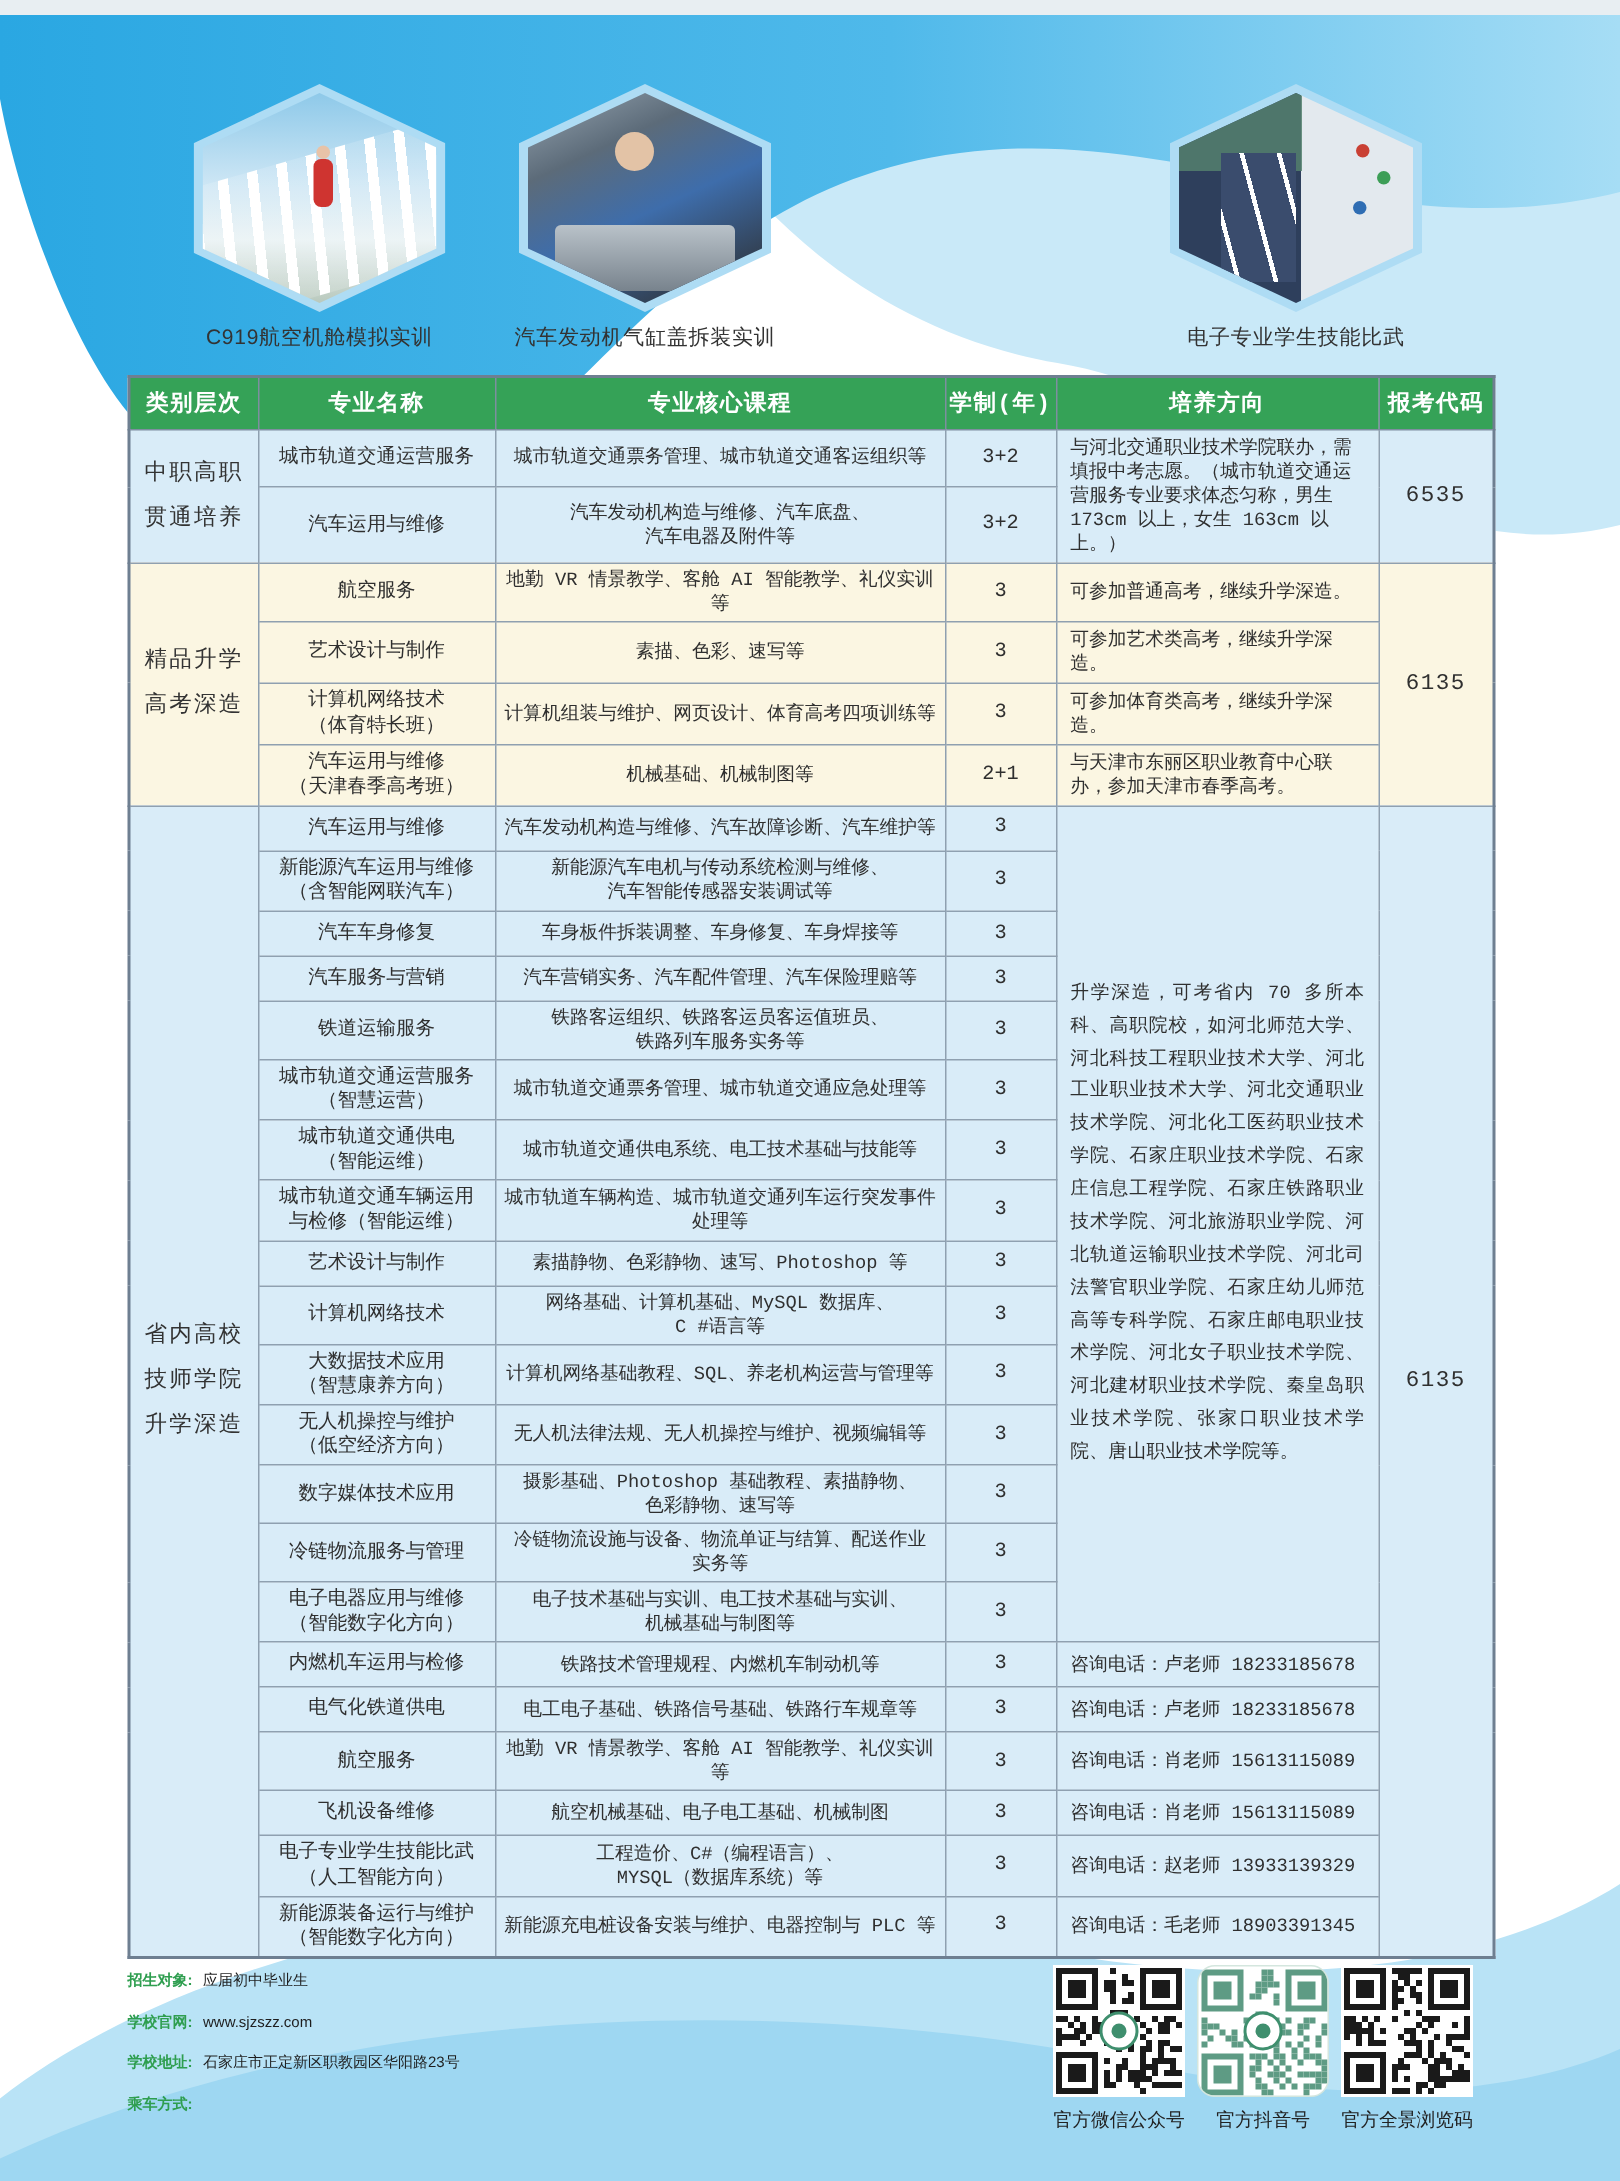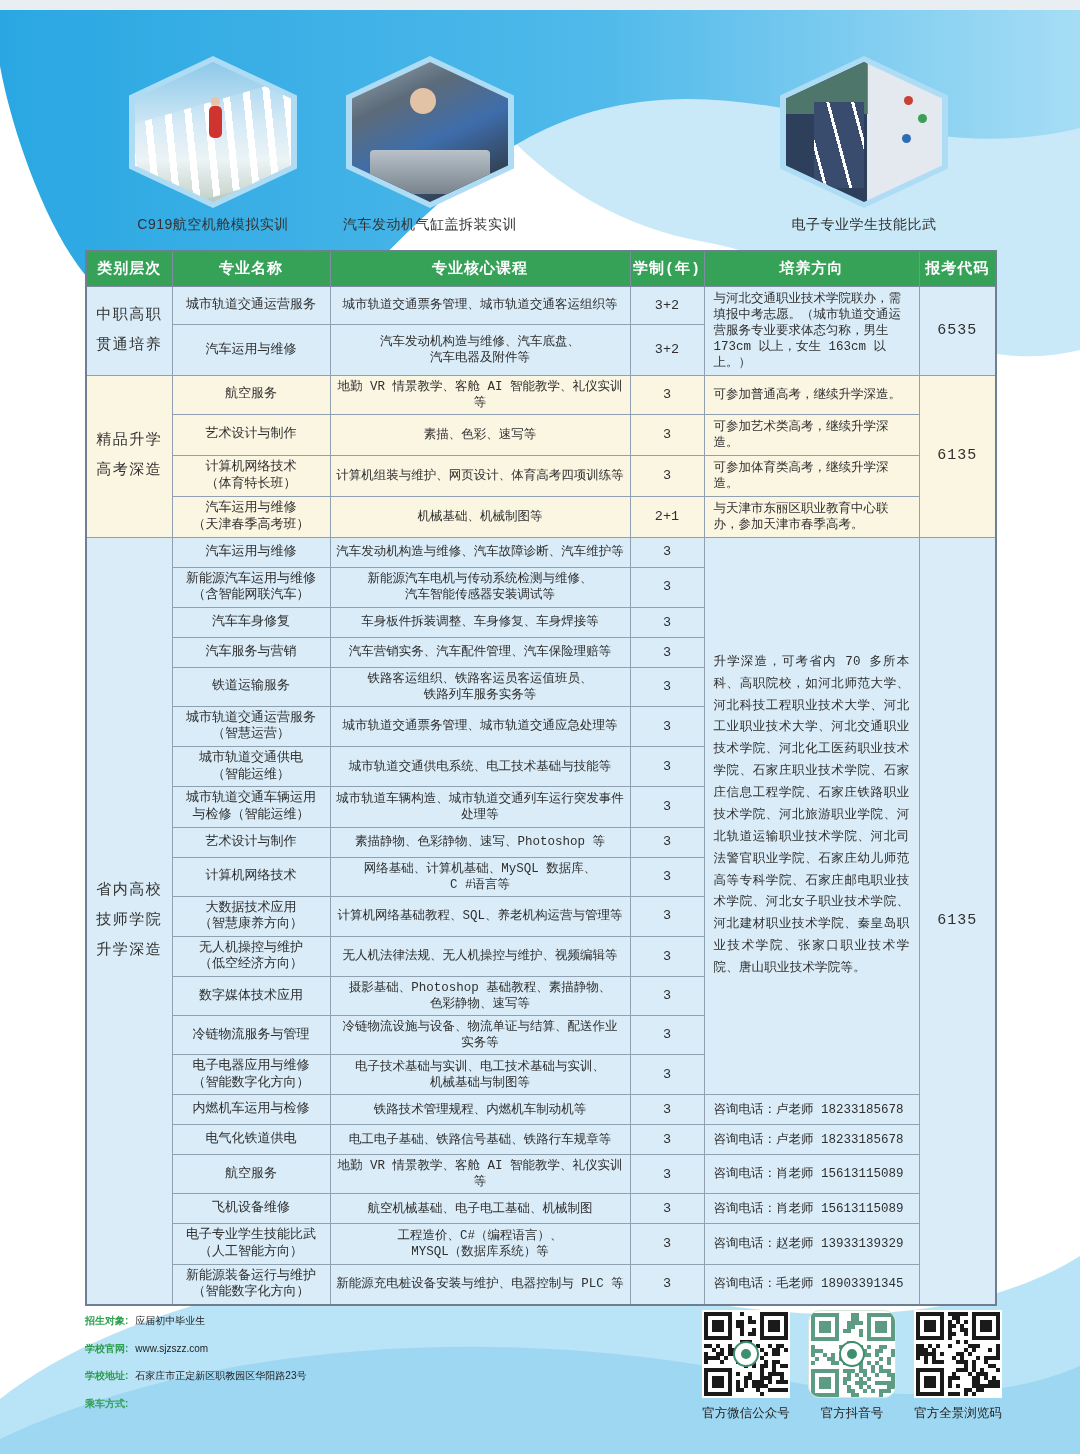--- a/index.html
+++ b/index.html
@@ -59,21 +59,21 @@
   .direction-cell { text-align:left; font-size:12.5px; padding:4px 9px; }
   .direction-long { line-height:1.75; text-align:justify; letter-spacing:.2px; }
   .code-cell { font-size:15px; letter-spacing:1px; }
 
   
   .footer-info { position:absolute; left:85px; top:1297px; width:645px; z-index:3; }
   .info-line { display:flex; font-size:10px; line-height:27.5px; }
   .info-label { color:var(--footer-green,#2e9e4f); font-weight:bold; margin-right:7px; white-space:nowrap; }
   .info-value { color:#1e1e1e; font-weight:500; white-space:pre-wrap; }
 
-  .qr-strip { position:absolute; left:702px; top:1300px; z-index:3; display:flex; gap:18px; }
+  .qr-strip { position:absolute; left:702px; top:1300px; z-index:3; display:flex; gap:8px; }
   .qr-item { width:88px; text-align:center; }
   .qr-box { width:88px; height:88px; background:#fff; position:relative; }
   .qr-box.rounded { border-radius:12px; overflow:hidden; border:1px solid #d4e6de; }
   .qr-logo { position:absolute; left:50%; top:50%; width:26px; height:26px; transform:translate(-50%,-50%);
     background:#fff; border:2px solid #3f8f6e; border-radius:50%; }
   .qr-logo::after { content:""; position:absolute; left:6px; top:6px; width:10px; height:10px; border-radius:50%; background:#3f8f6e; }
   .qr-label { margin-top:7px; font-size:12.5px; color:#222; white-space:nowrap; font-weight:500; }
 </style>
 </head>
 <body>

